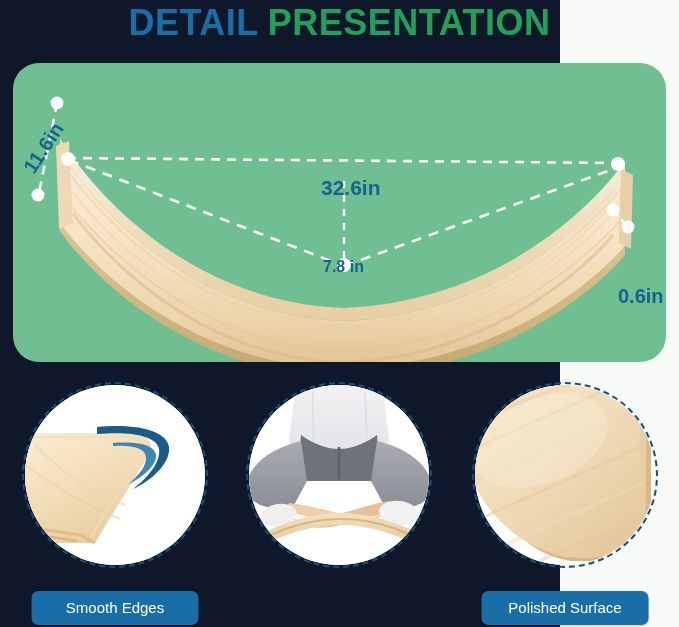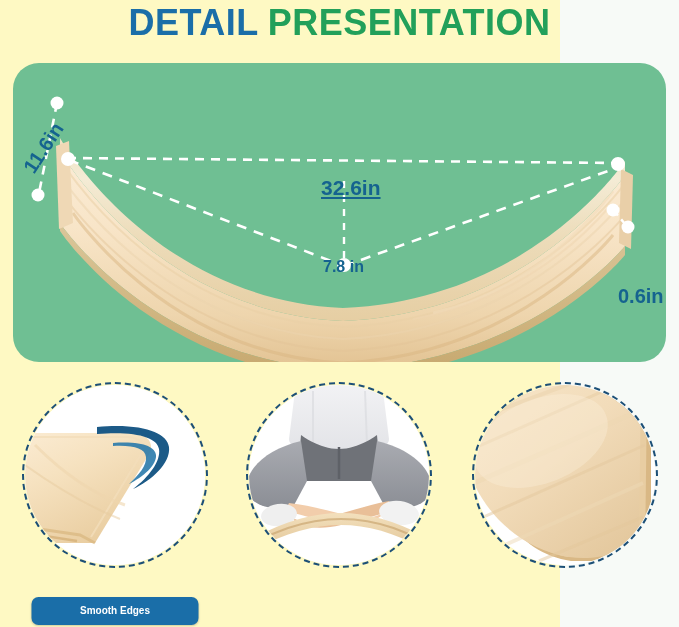--- a/index.html
+++ b/index.html
@@ -2,21 +2,21 @@
 <html><head>
 <meta charset="utf-8">
 <style>
   * { box-sizing: border-box; margin: 0; padding: 0; }
   html, body {
     width: 679px; height: 627px;
     background: #f7faf7;
     font-family: "Liberation Sans", sans-serif;
     overflow: hidden;
   }
-  #root { position: relative; width: 560px; height: 627px; background: #fef9c3; }
+  #root { position: relative; width: 560px; height: 627px; background: #0f172a; }
 
   
   .title-wrap {
     position: absolute; top: 2px; left: 0; width: 679px;
     text-align: center;
     font-size: 36px; font-weight: 700; letter-spacing: 0.5px;
     white-space: nowrap;
   }
   .title-a { color: #1a6ea8; }
   .title-b { color: #22a05a; margin-left: 9px; }
@@ -34,21 +34,21 @@
   .hero-svg { position: absolute; left: 0; top: 0; }
 
   
   .meas {
     position: absolute;
     color: #15638f;
     font-weight: 700;
     font-family: "Liberation Sans", sans-serif;
     white-space: nowrap;
   }
-  .meas-len { left: 308px; top: 113px; font-size: 21px; text-decoration: underline; }
+  .meas-len { left: 308px; top: 113px; font-size: 21px; }
   .meas-mid { left: 310px; top: 195px; font-size: 16px; }
   .meas-thk { left: 605px; top: 222px; font-size: 20px; }
   .meas-wid {
     left: 6px; top: 102px; font-size: 20px;
     transform: rotate(-57deg); transform-origin: left top;
   }
 
   
   .features {
     position: absolute; left: 0; top: 382px;
@@ -76,21 +76,21 @@
     border-radius: 50%;
     overflow: hidden;
     background: #ffffff;
   }
 
   .pill {
     position: absolute; bottom: 2px; left: 50%;
     transform: translateX(-50%);
     background: #1a6ea8;
     color: #ffffff;
-    font-size: 10px; font-weight: 700;
+    font-size: 15px; font-weight: 400;
     border-radius: 7px;
     padding: 8px 0 9px 0;
     text-align: center;
     white-space: nowrap;
     box-shadow: 0 1px 2px rgba(0,0,0,.18);
   }
   .pill-1 { width: 167px; }
   .pill-2 { width: 224px; }
   .pill-3 { width: 167px; }
 </style>
@@ -295,16 +295,17 @@
               <path d="M4,134 L170,60" stroke="#e4c89e" stroke-width="3" fill="none"></path>
               <path d="M30,160 L168,98" stroke="#eed9b6" stroke-width="4" fill="none"></path>
               <path d="M64,176 L168,132" stroke="#e3c79c" stroke-width="3" fill="none"></path>
             </g>
 
             <ellipse cx="66" cy="56" rx="70" ry="42" fill="#fdf2de" opacity=".35" transform="rotate(-22 66 56)"></ellipse>
           </svg>
         </div>
         <div class="dashed-ring"></div>
       </div>
+      <div class="pill pill-3">Polished Surface</div>
     </div>
 
   </div>
 </div>
 
 </body></html>

